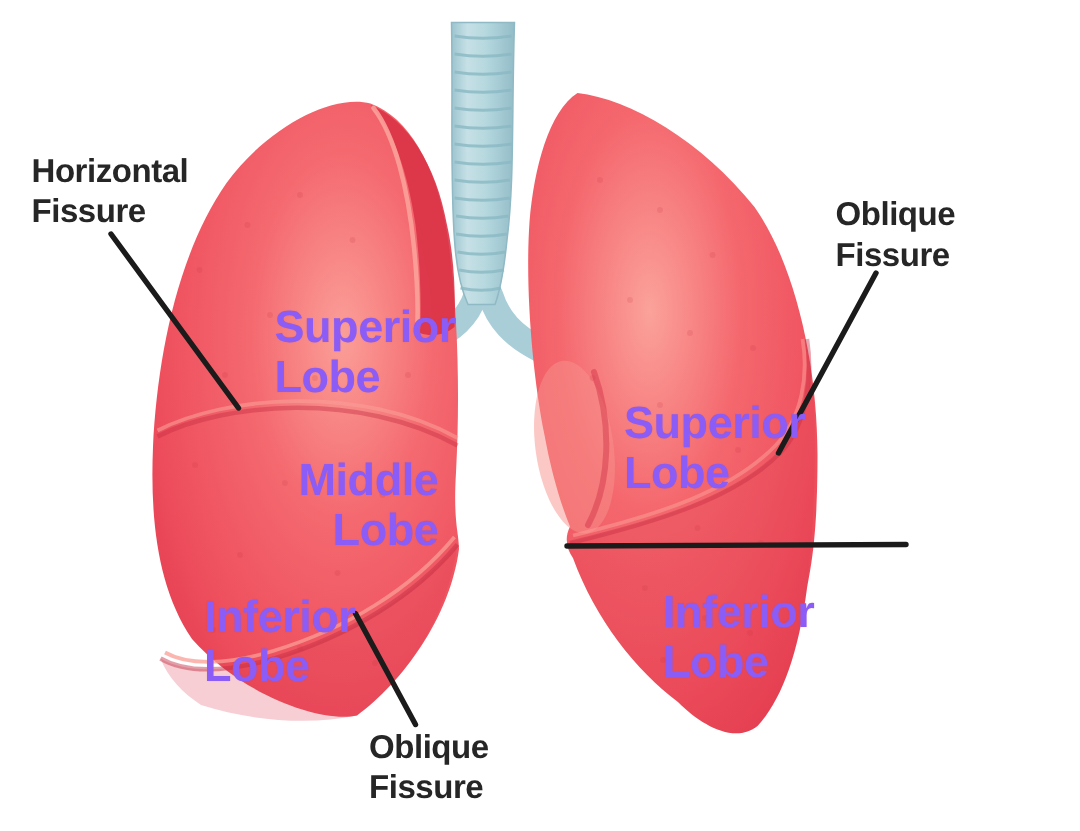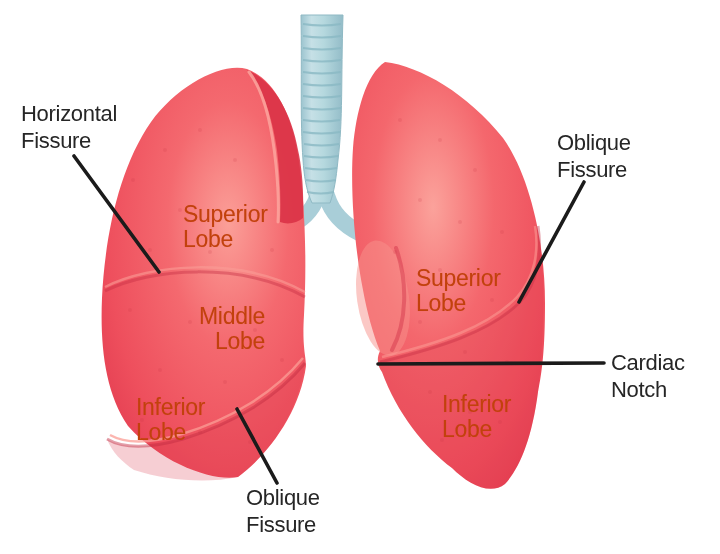--- a/index.html
+++ b/index.html
@@ -7,32 +7,32 @@
     position:relative;
     width:720px;height:554px;
     background:#ffffff;
     overflow:hidden;
     font-family:"Liberation Sans", sans-serif;
   }
   #stage svg{position:absolute;left:0;top:0;}
   .label{
     position:absolute;
     white-space:pre-line;
-    font-weight:normal;
+    font-weight:bold;
     letter-spacing:-0.3px;
     pointer-events:none;
   }
   .label.black{
     color:#262626;
     font-size:22px;
     line-height:1.22;
   }
   .label.yellow{
-    color:#c2410c;
-    font-size:23px;
+    color:#8b5cf6;
+    font-size:30px;
     line-height:1.1;
     text-shadow:0 0 1px rgba(180,60,0,0.15);
   }
   .lbl-horizontal-fissure{left:21px;top:101px;}
   .lbl-oblique-fissure-right{left:557px;top:130px;}
   .lbl-cardiac-notch{left:611px;top:350px;}
   .lbl-oblique-fissure-bottom{left:246px;top:485px;}
   .lbl-left-superior{left:183px;top:202px;}
   .lbl-left-middle{left:199px;top:304px;text-align:right;}
   .lbl-left-inferior{left:136px;top:395px;}
@@ -187,22 +187,20 @@
       <line x1="584" y1="182" x2="519" y2="302" stroke="#1b1b1b"></line>
       <line x1="604" y1="363" x2="378" y2="364" stroke="#1b1b1b"></line>
       <line x1="237" y1="409" x2="277" y2="483" stroke="#1b1b1b"></line>
     </g>
   </svg>
 
   <div class="label black lbl-horizontal-fissure">Horizontal
 Fissure</div>
   <div class="label black lbl-oblique-fissure-right">Oblique
 Fissure</div>
-  <div class="label black lbl-cardiac-notch">Cardiac
-Notch</div>
   <div class="label black lbl-oblique-fissure-bottom">Oblique
 Fissure</div>
 
   <div class="label yellow lbl-left-superior">Superior
 Lobe</div>
   <div class="label yellow lbl-left-middle">Middle
 Lobe</div>
   <div class="label yellow lbl-left-inferior">Inferior
 Lobe</div>
   <div class="label yellow lbl-right-superior">Superior

